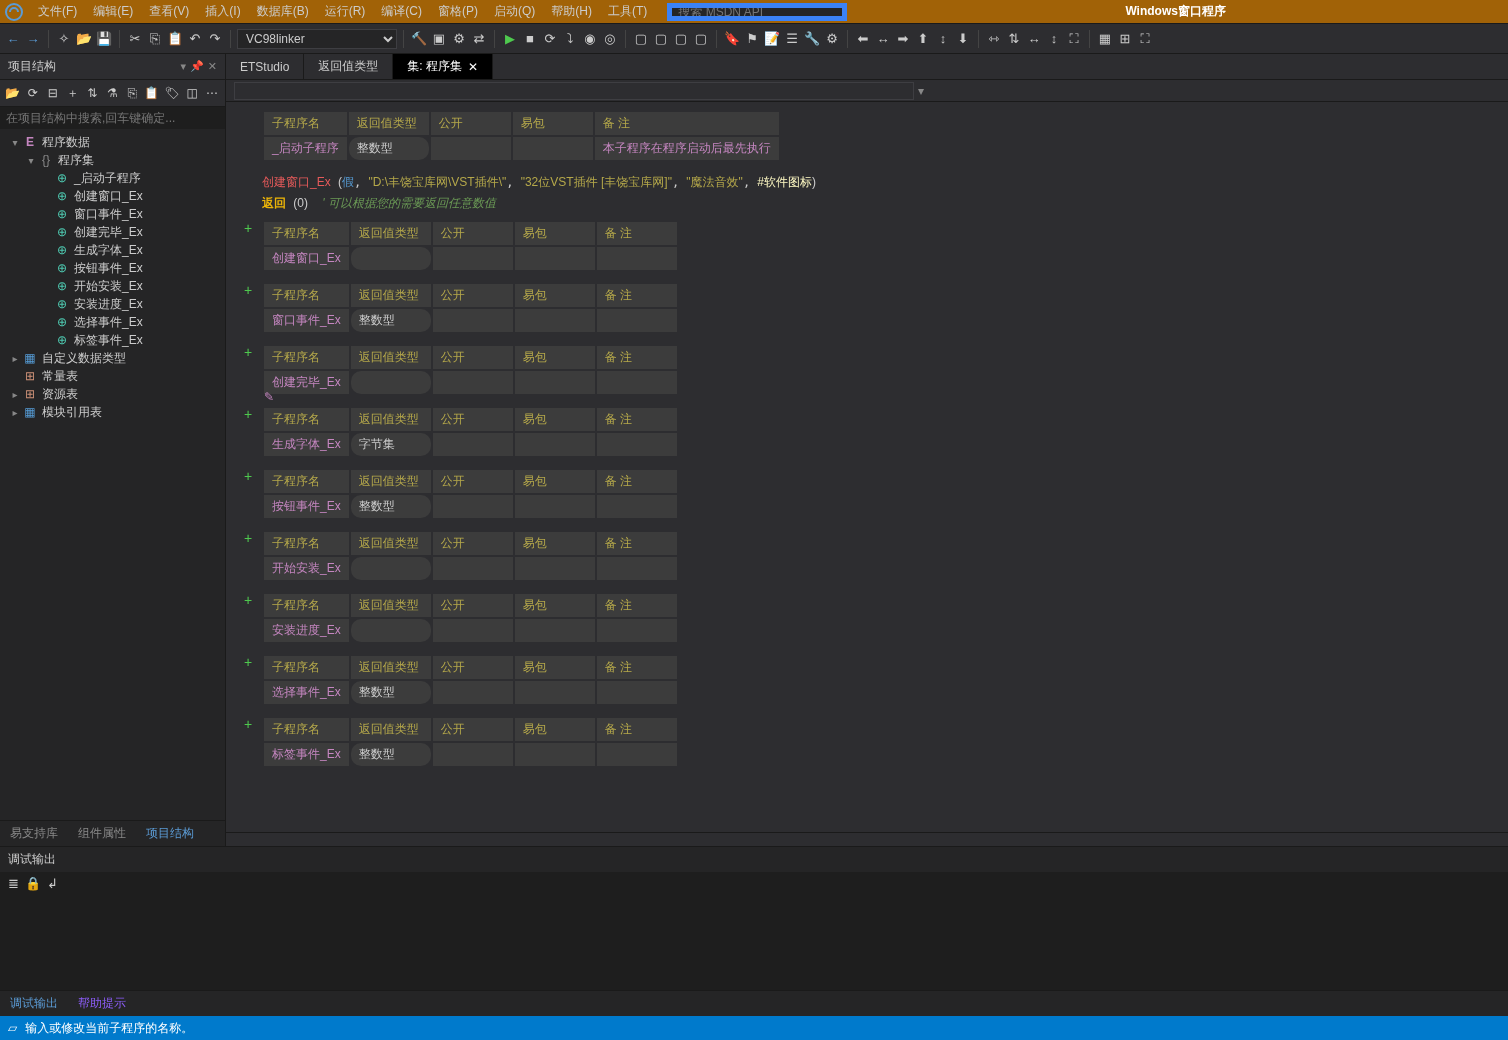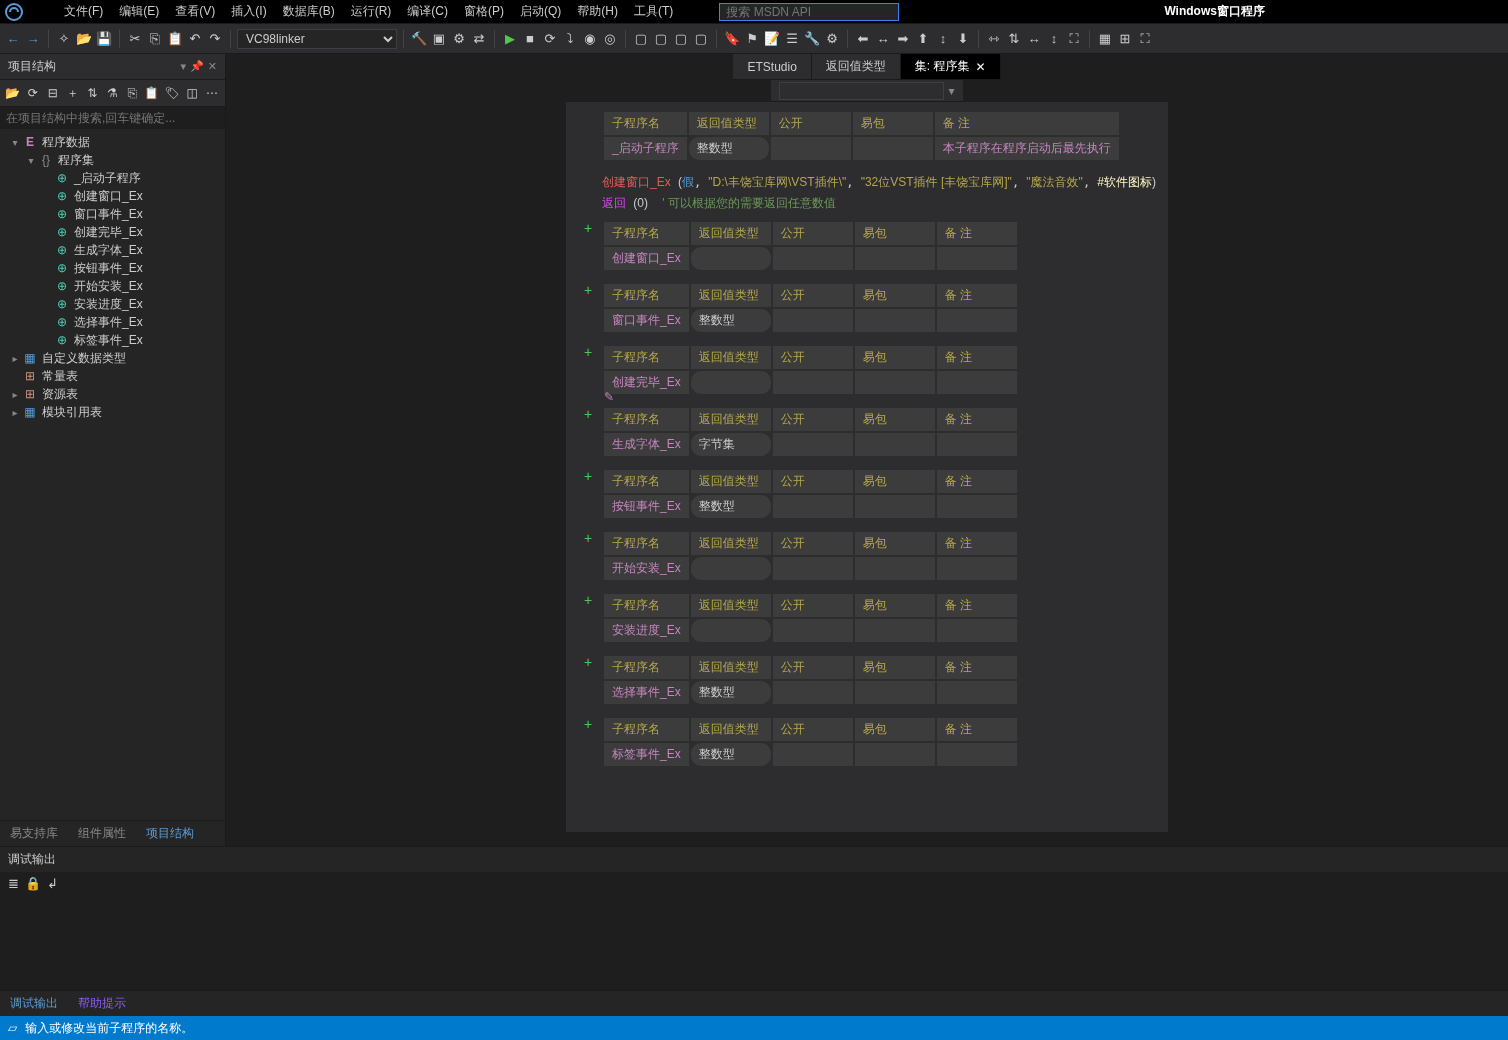--- a/index.html
+++ b/index.html
@@ -1,21 +1,21 @@
 <!DOCTYPE html>
 <html><head>
 <meta charset="utf-8">
 <style>
 * { margin: 0; padding: 0; box-sizing: border-box; font-family: "Microsoft YaHei", sans-serif; font-size: 12px; }
 body { background: #2d2d30; color: #ccc; width: 1508px; height: 1040px; overflow: hidden; display: flex; flex-direction: column; }
-.menubar { background: #000000; height: 24px; display: flex; align-items: center; padding: 0 4px; border-bottom: 1px solid #1a1a1a; gap: 26px; }
+.menubar { background: #a16207; height: 24px; display: flex; align-items: center; padding: 0 4px; border-bottom: 1px solid #1a1a1a; }
 .logo { width: 20px; height: 20px; margin-right: 6px; }
 .logo svg { width: 20px; height: 20px; }
 .menu-item { padding: 0 8px; color: #ccc; cursor: pointer; height: 24px; display: flex; align-items: center; }
-.search-box { margin-left: 12px; background: #252526; border: 1px solid #3b82f6; padding: 2px 6px; color: #888; width: 180px; height: 18px; }
+.search-box { margin-left: 12px; background: #252526; border: 5px solid #3b82f6; padding: 2px 6px; color: #888; width: 180px; height: 18px; }
 .title { margin-left: auto; margin-right: auto; color: #fff; font-weight: bold; position: absolute; left: 50%; transform: translateX(-50%); }
 .title-wrap { position: relative; flex: 1; display: flex; align-items: center; }
 .toolbar { background: #2d2d30; height: 30px; display: flex; align-items: center; padding: 0 4px; border-bottom: 1px solid #1a1a1a; gap: 2px; }
 .tb-btn { width: 18px; height: 18px; display: flex; align-items: center; justify-content: center; color: #ccc; cursor: pointer; font-size: 13px; }
 .tb-sep { width: 1px; height: 18px; background: #444; margin: 0 4px; }
 .tb-select { background: #252526; border: 1px solid #3e3e42; color: #ccc; padding: 1px 4px; min-width: 160px; height: 20px; }
 .tb-green { color: #4ec94e; }
 .tb-blue { color: #5b9bd5; }
 .main { flex: 1; display: flex; overflow: hidden; }
 .sidebar { width: 226px; background: #252526; display: flex; flex-direction: column; overflow: hidden; border-right: 1px solid #1a1a1a; }
@@ -31,21 +31,21 @@
 .tree-arrow { width: 14px; text-align: center; font-size: 10px; color: #888; }
 .tree-icon { width: 16px; text-align: center; margin-right: 4px; }
 .tree-ic-e { color: #c586c0; font-weight: bold; }
 .tree-ic-br { color: #888; }
 .tree-ic-fn { color: #4ec9b0; }
 .tree-ic-mod { color: #569cd6; }
 .tree-ic-db { color: #ce9178; }
 .bottom-tabs { display: flex; background: #252526; border-top: 1px solid #1a1a1a; }
 .btab { padding: 4px 10px; color: #888; cursor: pointer; }
 .btab.active { color: #5b9bd5; }
-.editor-area { flex: 1; display: flex; flex-direction: column; background: #1e1e1e; align-items: center; }
+.editor-area { flex: 1; display: flex; flex-direction: column; background: #1e1e1e; }
 .doc-tabs { display: flex; background: #2d2d30; height: 26px; border-bottom: 1px solid #1a1a1a; }
 .doc-tab { padding: 4px 14px; display: flex; align-items: center; gap: 6px; color: #ccc; cursor: pointer; border-right: 1px solid #1a1a1a; }
 .doc-tab.active { background: #000000; color: #fff; }
 .doc-tab .close { font-size: 12px; cursor: pointer; }
 .breadcrumb { height: 22px; background: #2d2d30; border-bottom: 1px solid #1a1a1a; display: flex; align-items: center; padding: 0 8px; }
 .breadcrumb input { background: transparent; border: 1px solid #3e3e42; flex: 1; max-width: 680px; color: #ccc; padding: 1px 4px; height: 18px; }
 .code { flex: 1; background: #2d2d30; overflow: auto; padding: 8px 0 8px 24px; position: relative; }
 .plus-mark { color: #4ec94e; font-size: 14px; position: absolute; left: -18px; }
 .sub-block { margin-bottom: 10px; position: relative; margin-left: 12px; }
 .sub-table { border-collapse: separate; border-spacing: 2px 2px; }
@@ -54,22 +54,22 @@
 .sub-table .data td { color: #c586c0; }
 .sub-table .data td.rt { color: #ccc; border-radius: 10px; }
 .sub-name { color: #c586c0; }
 .remark { color: #888; }
 .code-line { padding: 2px 12px 2px 12px; font-family: "Consolas", monospace; }
 .kw-call { color: #e55a5a; }
 .kw-paren { color: #ccc; }
 .kw-bool { color: #569cd6; }
 .kw-str { color: #b5a84a; }
 .kw-const { color: #fef9c3; }
-.kw-return { color: #d946ef; }
-.kw-comment { color: #6a9955; }
+.kw-return { color: #eab308; font-weight: bold; }
+.kw-comment { color: #6a9955; font-style: italic; }
 .hscroll { height: 14px; background: #2d2d30; border-top: 1px solid #1a1a1a; }
 .output-panel { height: 170px; background: #1e1e1e; border-top: 1px solid #1a1a1a; display: flex; flex-direction: column; }
 .out-hdr { padding: 4px 8px; color: #ccc; background: #252526; }
 .out-tb { display: flex; gap: 6px; padding: 4px 8px; }
 .out-tb span { cursor: pointer; color: #ccc; font-size: 13px; }
 .out-body { flex: 1; background: #1e1e1e; }
 .out-tabs { display: flex; background: #252526; border-top: 1px solid #1a1a1a; }
 .out-tab { padding: 4px 10px; color: #8b5cf6; cursor: pointer; }
 .out-tab.active { color: #5b9bd5; }
 .statusbar { height: 24px; background: #007acc; display: flex; align-items: center; padding: 0 8px; color: #fff; gap: 8px; }

